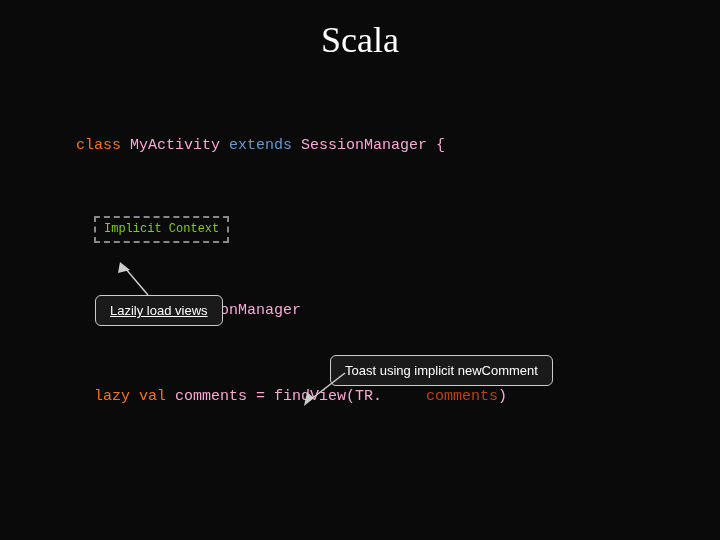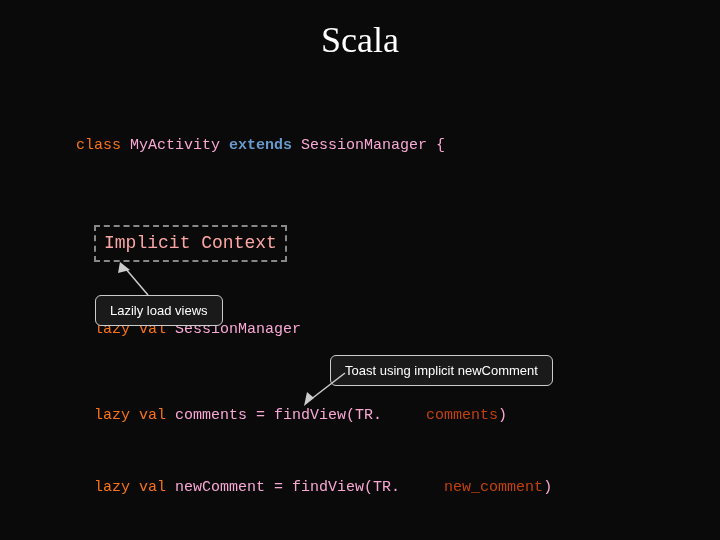--- a/index.html
+++ b/index.html
@@ -25,53 +25,54 @@
 
     .code-block {
       position: absolute;
       top: 110px;
       left: 40px;
       font-size: 15px;
       line-height: 1.6;
     }
 
     .kw-yellow { color: #f97316; font-weight: normal; }
-    .kw-blue { color: #6699cc; font-weight: bold; }
+    .kw-blue { color: #6699cc; font-weight: normal; }
     .kw-white { color: #f9a8d4; }
     .kw-orange { color: #c2410c; margin-left: 44px; }
 
     .line { display: block; white-space: pre; }
 
     
     .implicit-box {
       display: inline-block;
       border: 2px dashed #888888;
       padding: 2px 8px;
-      color: #fca5a5;
-      font-size: 18px;
+      color: #84cc16;
+      font-size: 12px;
       margin-left: 18px;
-      margin-top: 13px;
+      margin-top: 4px;
     }
 
     
     .bubble {
       position: absolute;
       background-color: #1a1a1a;
       border: 1.5px solid #cccccc;
       border-radius: 6px;
       color: #ffffff;
       font-family: Arial, sans-serif;
       font-size: 13px;
       padding: 7px 14px;
       white-space: nowrap;
     }
 
     .bubble-lazily {
       top: 295px;
       left: 95px;
+      text-decoration: underline;
     }
 
     .bubble-toast {
       top: 355px;
       left: 330px;
     }
 
     
     svg.arrows {
       position: absolute;
@@ -93,23 +94,20 @@
   </span>
   <span class="line" style="margin-top:6px; display:block;">
     <span class="implicit-box">Implicit Context</span>
   </span>
   <span class="line" style="margin-top:8px;">
     <span style="display:inline-block;width:18px;"></span><span class="kw-yellow">lazy </span><span class="kw-yellow">val </span><span class="kw-white">SessionManager</span>
   </span>
   <span class="line" style="margin-top:14px;">
     <span style="display:inline-block;width:18px;"></span><span class="kw-yellow">lazy </span><span class="kw-yellow">val </span><span class="kw-white">comments = findView(TR.</span><span class="kw-orange">comments</span><span class="kw-white">)</span>
   </span>
-  <span class="line">
-    <span style="display:inline-block;width:18px;"></span><span class="kw-yellow">lazy </span><span class="kw-yellow">val </span><span class="kw-white">newComment = findView(TR.</span><span class="kw-orange">new_comment</span><span class="kw-white">)</span>
-  </span>
 
 </div>
 
 <div class="bubble bubble-lazily">Lazily load views</div>
 <div class="bubble bubble-toast">Toast using implicit newComment</div>
 
 <svg class="arrows">
 
   <line x1="148" y1="295" x2="125" y2="268" stroke="#cccccc" stroke-width="1.5"></line>
   <polygon points="120,262 130,270 118,273" fill="#cccccc"></polygon>

